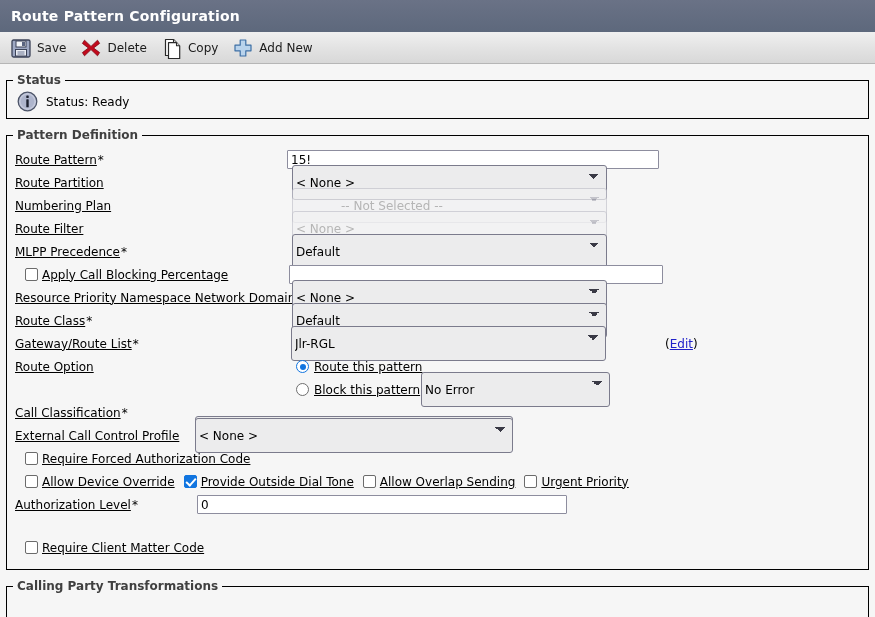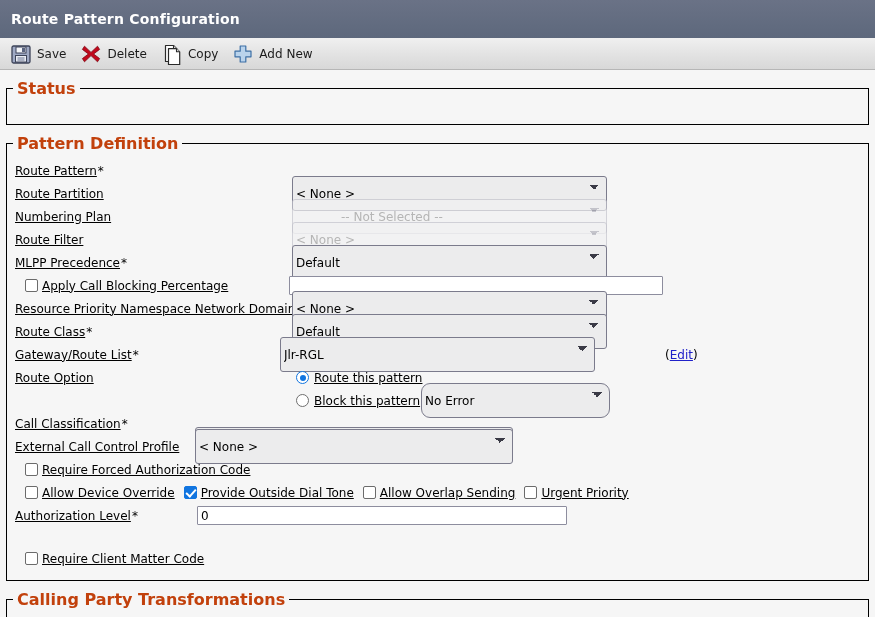--- a/index.html
+++ b/index.html
@@ -11,21 +11,21 @@
     height: 617px;
     overflow: hidden;
     background: #f6f6f6;
     font-family: "DejaVu Sans", "Liberation Sans", sans-serif;
     font-size: 12px;
     color: #000;
   }
 
   
   .titlebar {
-    height: 38px;
+    height: 32px;
     background: #626b7e;
     background: linear-gradient(180deg, #6a7286 0%, #5d687c 100%);
     display: flex;
     align-items: center;
     padding: 0 0 0 11px;
     box-sizing: border-box;
   }
   .titlebar-text {
     color: #ffffff;
     font-size: 14px;
@@ -65,25 +65,25 @@
 
   
   .fs {
     border: 1px solid #000;
     margin: 9px 6px 0 6px;
     padding: 0;
     position: relative;
     background: #f6f6f6;
   }
   .fs > legend {
-    font-size: 16px;
+    font-size: 12px;
     font-weight: bold;
     padding: 0 4px;
     margin-left: 6px;
-    color: #c2410c;
+    color: #404040;
   }
   .fs-status {
     height: 44px;
   }
   .status-row {
     display: flex;
     align-items: center;
     padding: 4px 0 0 10px;
   }
   .status-text {
@@ -284,28 +284,40 @@
     <svg class="ic" viewBox="0 0 22 22">
       <path d="M8.2 3 h5.6 v5.2 h5.2 v5.6 h-5.2 v5.2 h-5.6 v-5.2 h-5.2 v-5.6 h5.2 z" fill="#b9d3ec" stroke="#3c6fa5" stroke-width="1.2" stroke-linejoin="round"></path>
     </svg>
     <span class="tb-label">Add New</span>
   </div>
 
 </div>
 
 <fieldset class="fs fs-status">
   <legend>Status</legend>
+  <div class="status-row">
+    <svg class="info-icon" viewBox="0 0 21 21">
+      <circle cx="10.5" cy="10.5" r="9.3" fill="#c2c7da" stroke="#4c5468" stroke-width="1.3"></circle>
+      <circle cx="10.5" cy="10.5" r="6.8" fill="#aeb5cc" stroke="none"></circle>
+      <rect x="9.3" y="4.6" width="2.4" height="2.4" rx="0.5" fill="#1d2230"></rect>
+      <rect x="9.3" y="8.2" width="2.4" height="8.1" rx="0.6" fill="#1d2230"></rect>
+    </svg>
+    <span class="status-text">Status: Ready</span>
+  </div>
 </fieldset>
 
 <fieldset class="fs fs-pattern">
   <legend>Pattern Definition</legend>
 
   <div class="row">
     <span class="lbl">Route Pattern</span>
       <span class="req">*</span>
+    <span class="ctl" style="left:280px;">
+      <input class="txt" style="width: 372px;" type="text" value="15!">
+    </span>
   </div>
 
   <div class="row">
     <span class="lbl">Route Partition</span>
     <span class="ctl" style="left:285px;">
       <select class="sel" style="width:315px;">
         <option>&lt; None &gt;</option>
       </select>
     </span>
   </div>
@@ -364,21 +376,21 @@
     <span class="ctl" style="left:285px;">
       <select class="sel" style="width:315px;">
         <option>Default</option>
       </select>
     </span>
   </div>
 
   <div class="row">
     <span class="lbl">Gateway/Route List</span>
       <span class="req">*</span>
-    <span class="ctl" style="left:273px;">
+    <span class="ctl" style="left:284px;">
       <select class="sel" style="width:315px;">
         <option>Jlr-RGL</option>
       </select>
     </span>
     <span class="ctl" style="left:658px;">
       <span class="paren">(</span><span class="edit-link">Edit</span><span class="paren">)</span>
     </span>
   </div>
 
   <div class="row">
@@ -388,21 +400,21 @@
       <span class="lbl">Route this pattern</span>
     </span>
   </div>
 
   <div class="row">
     <span class="ctl radio-line" style="left:289px;">
       <span class="rdo"></span>
       <span class="lbl">Block this pattern</span>
     </span>
     <span class="ctl" style="left:414px;">
-      <select class="sel" style="width:189px;border-radius:9px;">
+      <select class="sel" style="width:189px;">
         <option>No Error</option>
       </select>
     </span>
   </div>
 
   <div class="row">
     <span class="lbl">Call Classification</span>
       <span class="req">*</span>
     <span class="ctl" style="left:188px;">
       <select class="sel" style="width:318px;margin-top:41px;">

